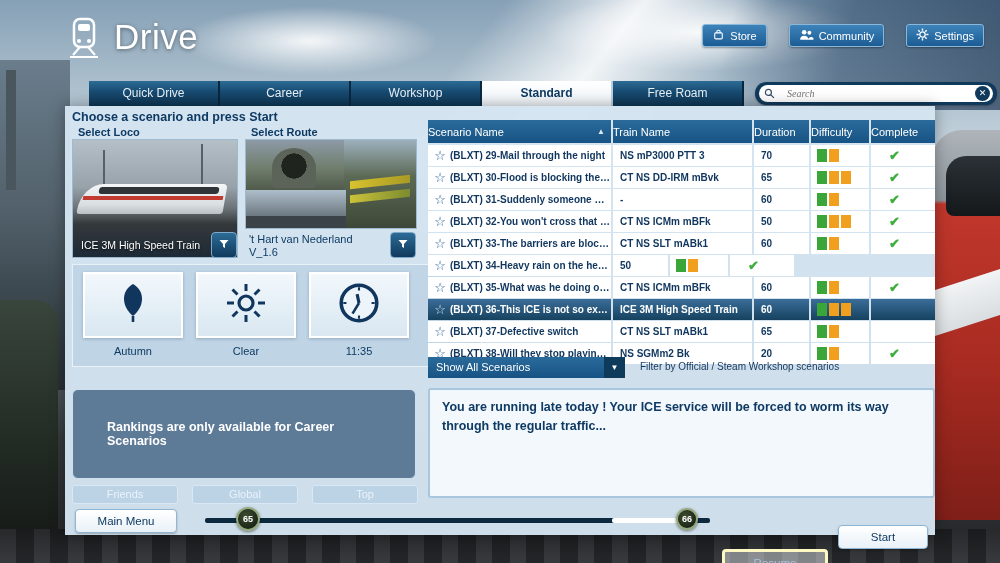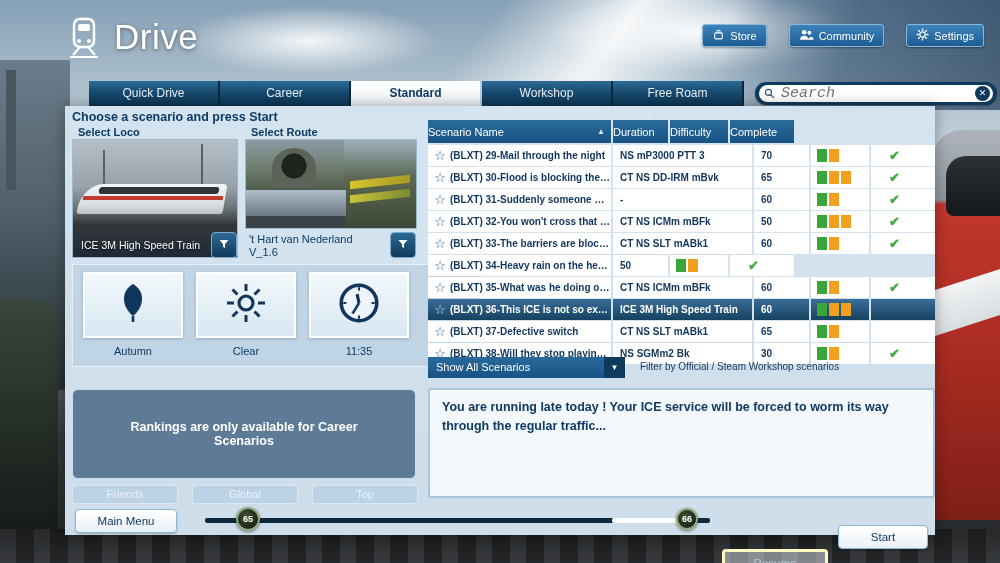--- a/index.html
+++ b/index.html
@@ -39,22 +39,22 @@
     font-size:11px;cursor:pointer;box-shadow:0 1px 2px rgba(0,0,0,.35);}
 
   
   .tab-bar{position:absolute;left:65px;top:81px;display:flex;height:25px;margin-left:24px;}
   .tab{width:131px;height:25px;line-height:25px;text-align:center;color:#e8f1f8;font-size:12px;cursor:pointer;
     background:linear-gradient(180deg,#2c6b96 0%,#174a70 45%,#0e3654 100%);border-right:2px solid #0a2740;box-sizing:border-box;}
   .tab.active{background:linear-gradient(180deg,#ffffff 0%,#eef4f9 100%);color:#0f3a63;font-weight:bold;border-right:2px solid #b9cfe0;}
   .search-wrap{position:absolute;left:755px;top:82px;width:242px;height:23px;border-radius:12px;background:#0f3a5c;box-shadow:0 1px 2px rgba(0,0,0,.3);}
   .search-inner{position:absolute;left:4px;top:3px;width:234px;height:17px;border-radius:9px;background:#fff;display:flex;align-items:center;}
   .search-inner svg{margin-left:5px;}
-  .search-input{border:none;outline:none;background:transparent;font-size:15px;font-style:italic;color:#44586b;
-    width:170px;margin-left:4px;font-family:Liberation Mono, monospace;}
+  .search-input{border:none;outline:none;background:transparent;font-size:10px;font-style:italic;color:#44586b;
+    width:170px;margin-left:10px;font-family:Liberation Serif, serif;}
   .search-clear{position:absolute;right:3px;top:1px;width:15px;height:15px;border-radius:50%;background:#0f3a5c;
     color:#fff;font-size:9px;line-height:15px;text-align:center;cursor:pointer;}
 
   
   .panel{position:absolute;left:65px;top:106px;width:870px;height:429px;
     background:rgba(212,228,241,.97);box-shadow:0 0 14px rgba(0,0,0,.35);}
   .instruction{position:absolute;left:72px;top:110px;font-size:12.5px;font-weight:bold;color:#0f3a63;}
   .sel-label{position:absolute;font-size:11px;font-weight:bold;color:#0f3a63;}
 
   
@@ -82,21 +82,21 @@
   
   .cond-panel{position:absolute;left:72px;top:264px;width:410px;height:103px;background:rgba(170,197,220,.45);
     border:1px solid #e8f1f8;box-sizing:border-box;}
   .cond-tile{position:absolute;top:7px;width:100px;height:66px;border:2px solid #fff;box-sizing:border-box;cursor:pointer;
     background:linear-gradient(180deg,#f2f8fc 0%,#d9e7f1 100%);display:flex;align-items:center;justify-content:center;
     box-shadow:0 1px 3px rgba(20,50,80,.25);}
   .cond-label{position:absolute;top:80px;width:100px;text-align:center;font-size:11px;color:#0f3a63;}
 
   
   .rank-box{position:absolute;left:72px;top:389px;width:344px;height:90px;border-radius:6px;background:#5d7a97;
-    border:1px solid #cfdfee;display:flex;align-items:center;justify-content:center;text-align:center;
+    border:1px solid #cfdfee;display:flex;align-items:center;justify-content:center;
     color:#fff;font-weight:bold;font-size:12.5px;padding:0 34px;box-sizing:border-box;}
   .rank-btn{position:absolute;top:485px;width:104px;height:17px;border-radius:3px;background:#bcd2e5;border:1px solid #d9e8f4;
     color:#e9f3fb;font-size:11px;text-align:center;line-height:17px;cursor:pointer;}
 
   
   .table{position:absolute;left:428px;top:120px;width:507px;}
   .thead{display:flex;gap:2px;height:23px;}
   .th{background:linear-gradient(180deg,#2a6b9b 0%,#175384 100%);color:#fff;font-size:11px;display:flex;align-items:center;
     padding-left:0;box-sizing:border-box;position:relative;cursor:pointer;}
   .c-name{width:183px;}.c-train{width:139px;}.c-dur{width:55px;}.c-diff{width:58px;}.c-comp{width:64px;}
@@ -201,22 +201,22 @@
             </g>
           </svg>
       </span>
       <span>Settings</span>
     </div>
   </div>
 
   <div class="tab-bar">
     <div class="tab">Quick Drive</div>
     <div class="tab">Career</div>
+    <div class="tab">Workshop</div>
     <div class="tab active">Standard</div>
-    <div class="tab">Workshop</div>
     <div class="tab">Free Roam</div>
   </div>
 
   <div class="search-wrap">
     <div class="search-inner">
       <span>
         <svg width="11" height="11" viewBox="0 0 20 20">
             <circle cx="8" cy="8" r="5.5" fill="none" stroke="#37506a" stroke-width="2.2"></circle>
             <path d="M12.5 12.5 L18 18" stroke="#37506a" stroke-width="2.4"></path>
           </svg>
@@ -311,20 +311,21 @@
   <div class="rank-btn" style="left:72px;">Friends</div>
   <div class="rank-btn" style="left:192px;">Global</div>
   <div class="rank-btn" style="left:312px;">Top</div>
 
   <div class="table">
     <div class="thead">
       <div class="th c-name">
         <span>Scenario Name</span>
         <span class="sort">▲</span>
       </div>
+      <div class="th c-train">Train Name</div>
       <div class="th c-dur">Duration</div>
       <div class="th c-diff">Difficulty</div>
       <div class="th c-comp">Complete</div>
     </div>
     <div class="trows">
         <div class="trow">
           <div class="cell c-name">
             <span class="star">☆</span>
             <span class="nm">(BLXT) 29-Mail through the night</span>
           </div>
@@ -479,21 +480,21 @@
             </span>
           </div>
           <div class="cell c-comp"></div>
         </div>
         <div class="trow">
           <div class="cell c-name">
             <span class="star">☆</span>
             <span class="nm">(BLXT) 38-Will they stop playing with the</span>
           </div>
           <div class="cell c-train">NS SGMm2 Bk</div>
-          <div class="cell c-dur">30</div>
+          <div class="cell c-dur">20</div>
           <div class="cell c-diff">
             <span class="diffbar" data-level="2">
               <i class="s1"></i>
               <i class="s2"></i>
               <i class="s3"></i>
             </span>
           </div>
           <div class="cell c-comp">
             <span class="check">✔</span>
           </div>

